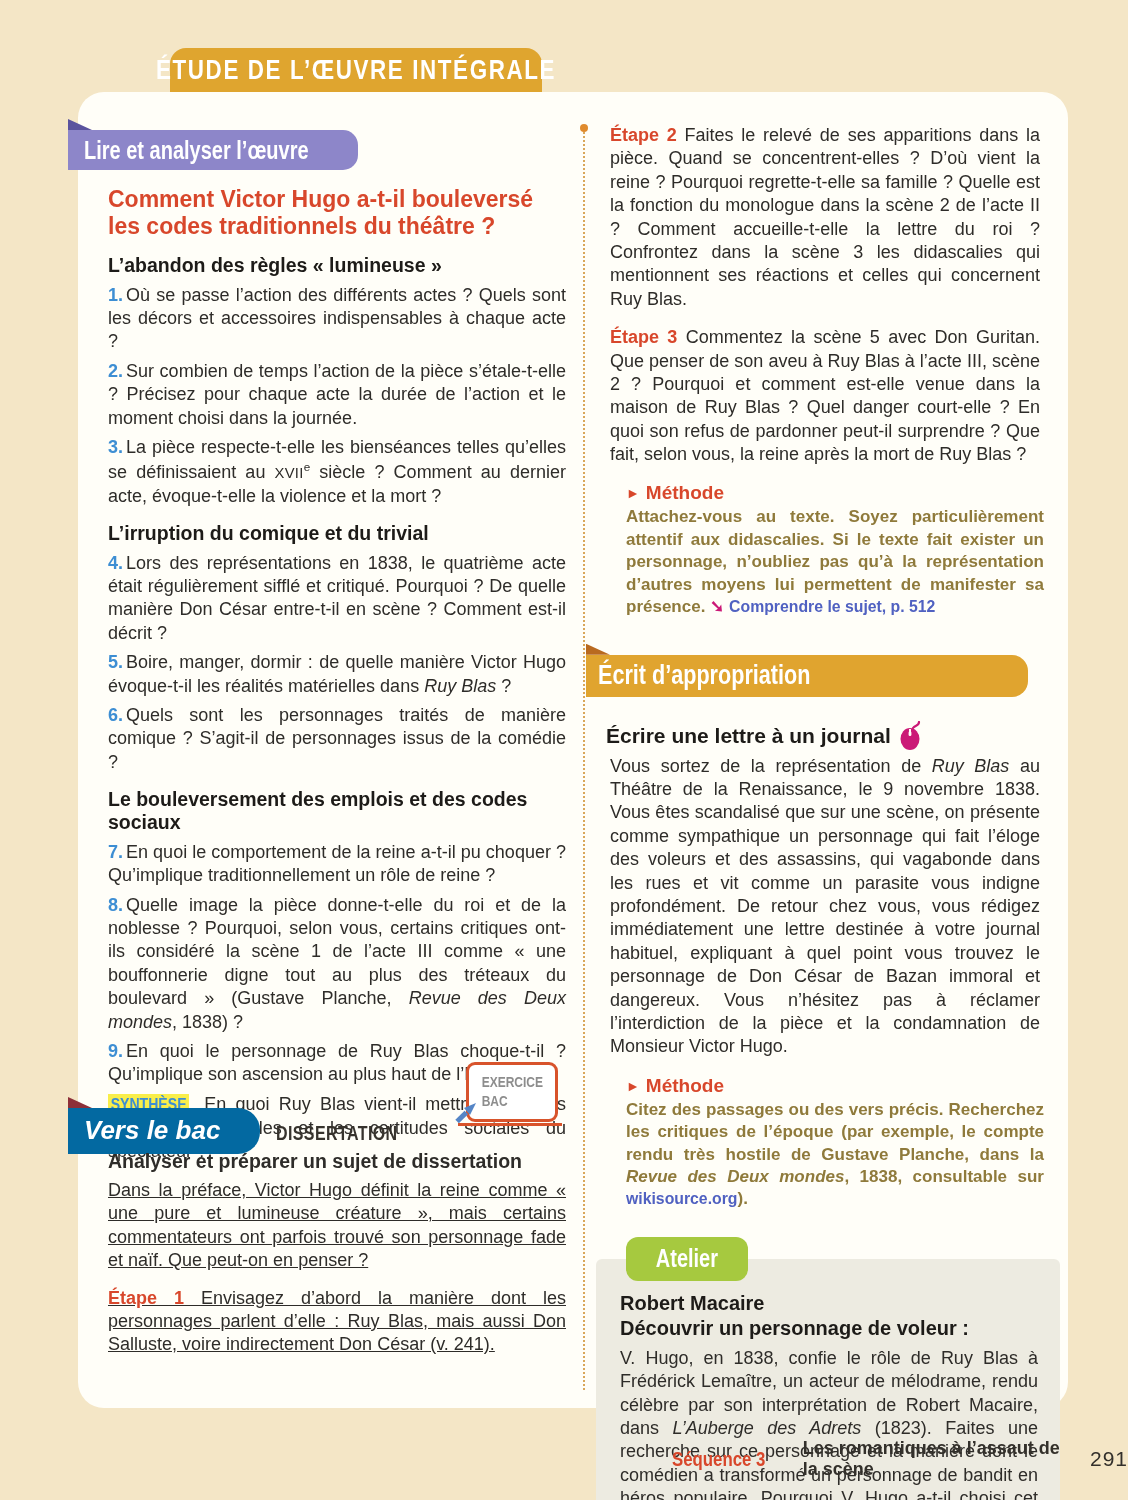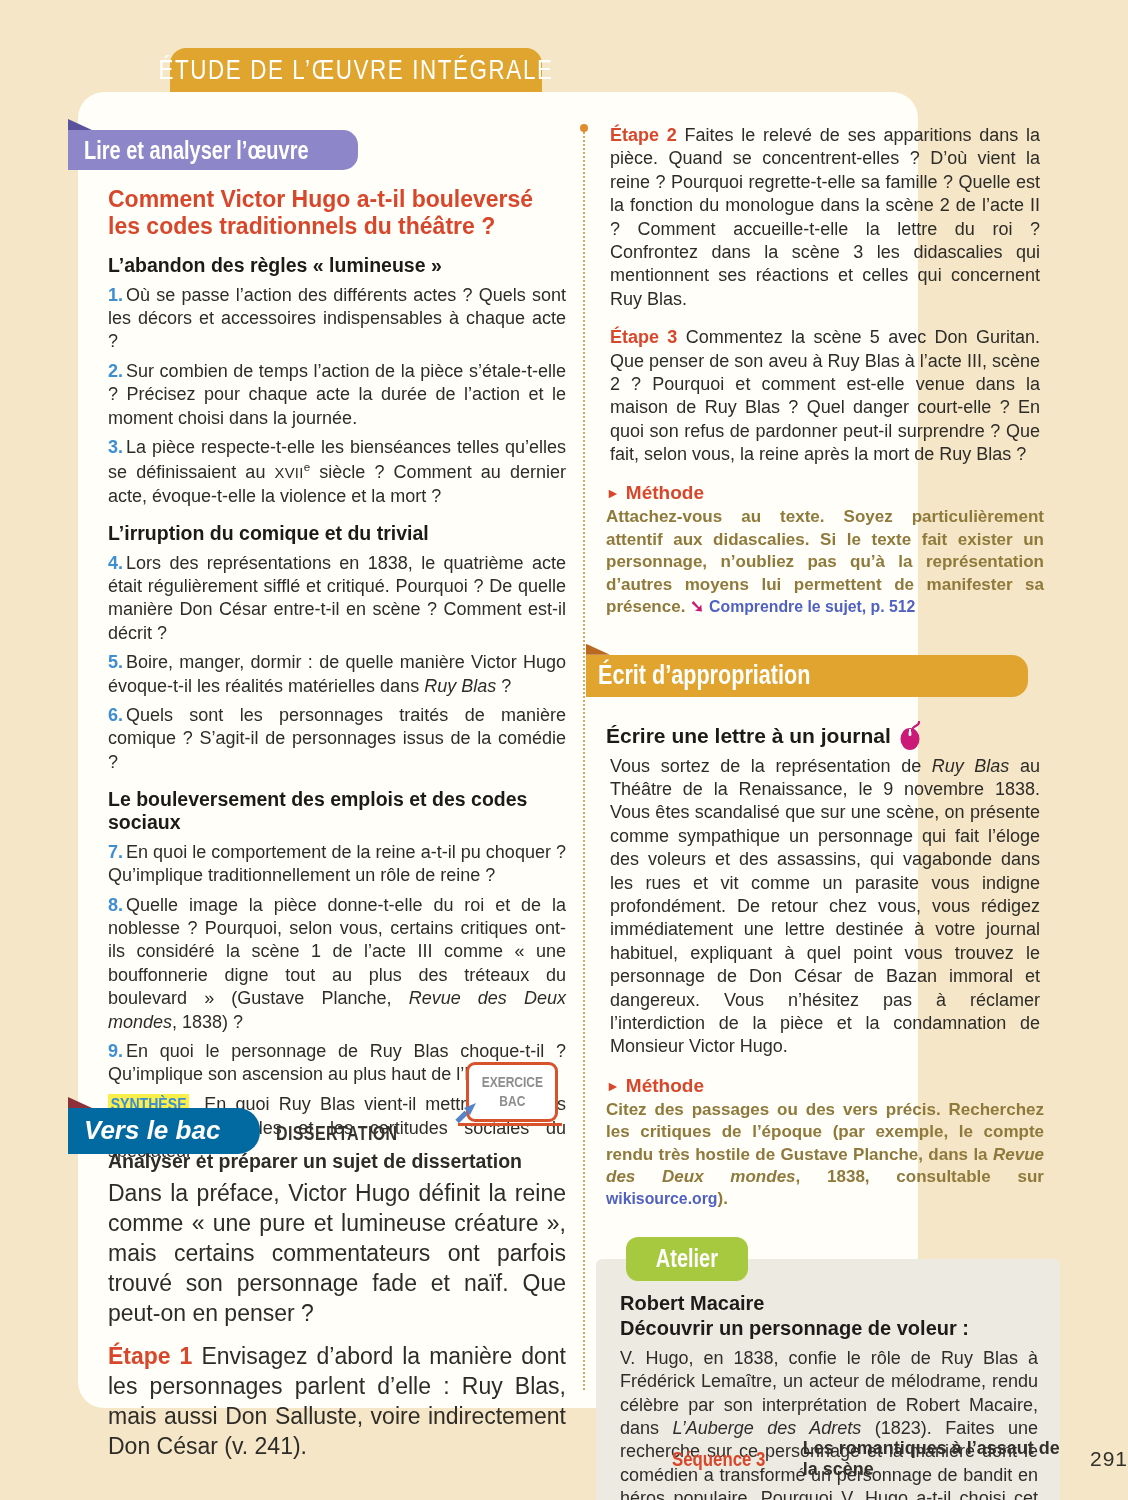--- a/index.html
+++ b/index.html
@@ -11,26 +11,26 @@
     overflow:hidden;
   }
   .cond{display:inline-block;transform:scaleX(.8);transform-origin:left center;white-space:nowrap;}
   .cond-c{display:inline-block;transform:scaleX(.8);transform-origin:center;white-space:nowrap;}
 
   
   .banner{
     position:absolute;left:170px;top:48px;width:372px;height:44px;
     background:#dfa52f;border-radius:16px 16px 0 0;
     display:flex;align-items:center;justify-content:center;
-    color:#fff;font-weight:normal;font-size:28px;letter-spacing:2px;
+    color:#fff;font-weight:bold;font-size:28px;letter-spacing:2px;
   }
 
   
   .card{
-    position:absolute;left:78px;top:92px;width:840px;height:1316px;
+    position:absolute;left:78px;top:92px;width:990px;height:1316px;
     background:#fffef8;border-radius:26px;
   }
 
   
   .ribbon{position:absolute;color:#fff;font-weight:bold;}
   .fold{position:absolute;top:-11px;left:0;width:24px;height:11px;
         clip-path:polygon(0 0,100% 100%,0 100%);}
   .ribbon-lire{left:-10px;top:38px;width:274px;height:40px;background:#8d86c9;
         border-radius:0 15px 15px 0;font-size:25px;line-height:40px;padding-left:16px;}
   .ribbon-lire .fold{background:#5a539e;}
@@ -52,40 +52,40 @@
   .main-title{color:#d8472b;font-weight:bold;font-size:23px;line-height:1.18;margin:0 0 14px;}
   .grp-head{font-weight:bold;font-size:19.5px;line-height:1.2;margin:14px 0 5px;color:#1d1b18;}
   p.q{margin:6px 0;font-size:18px;line-height:1.3;text-align:justify;}
   .qnum{color:#3d8ed3;font-weight:bold;margin-right:3px;}
   .syn-label{display:inline-block;background:#f9ee4a;color:#3d8ed3;font-weight:bold;
         font-size:16px;padding:1px 3px;margin-right:4px;transform:scaleX(.88);transform-origin:left center;}
 
   
   .exo-badge{position:absolute;left:388px;top:970px;width:86px;height:54px;background:#fff;
         border:3px solid #d8532b;border-radius:9px;display:flex;align-items:center;justify-content:center;
-        text-align:center;color:#8d8d8d;font-weight:bold;font-size:15px;line-height:1.25;}
+        text-align:left;color:#8d8d8d;font-weight:bold;font-size:15px;line-height:1.25;}
   .exo-underline{position:absolute;left:380px;top:1031px;width:104px;height:3px;background:#d8532b;}
   .exo-arrow{position:absolute;left:376px;top:1008px;}
 
   .dissert-block{position:absolute;left:30px;top:1058px;width:458px;}
   .dissert-block h3{margin:0 0 6px;font-size:19.5px;}
-  .dissert-block p{margin:6px 0;font-size:23px;line-height:1.3;text-align:justify;}
+  .dissert-block p{margin:6px 0;font-size:18px;line-height:1.3;text-align:justify;text-decoration:underline;}
   .dissert-block .etp{margin-top:14px;}
 
   .right-col p.body{margin:4px;font-size:18px;line-height:1.3;text-align:justify;}
   .right-col p.gap{margin-top:15px;}
 
   .seg-i{font-style:italic;}
   .seg-sc{font-size:.82em;letter-spacing:.3px;}
   .seg-sup{font-size:.65em;vertical-align:super;}
   .seg-etape{color:#d8472b;font-weight:bold;}
   .seg-arrow{color:#cb1977;font-weight:bold;}
   .seg-link{color:#5061c1;font-weight:bold;font-size:.93em;}
 
-  .methode{margin-top:16px;}
+  .methode{margin-top:16px;margin-left:20px;}
   .methode-head{color:#d8472b;font-weight:bold;font-size:19px;margin:0 0 2px;}
   .methode-head .tri{font-size:14px;vertical-align:1px;margin-right:6px;}
   .methode-body{color:#8f7a3b;font-weight:bold;font-size:17px;line-height:1.32;text-align:justify;margin:0;}
 
   .ribbon-ecrit{position:relative;margin:36px 0 0 -20px;width:430px;height:42px;background:#e0a42f;
         border-radius:0 16px 16px 0;color:#fff;font-weight:bold;font-size:27px;line-height:40px;
         padding-left:12px;}
   .ribbon-ecrit .fold{background:#b96a20;}
 
   .journal-head{margin-top:24px;font-size:21px;font-weight:bold;display:flex;align-items:center;gap:8px;color:#1d1b18;}

